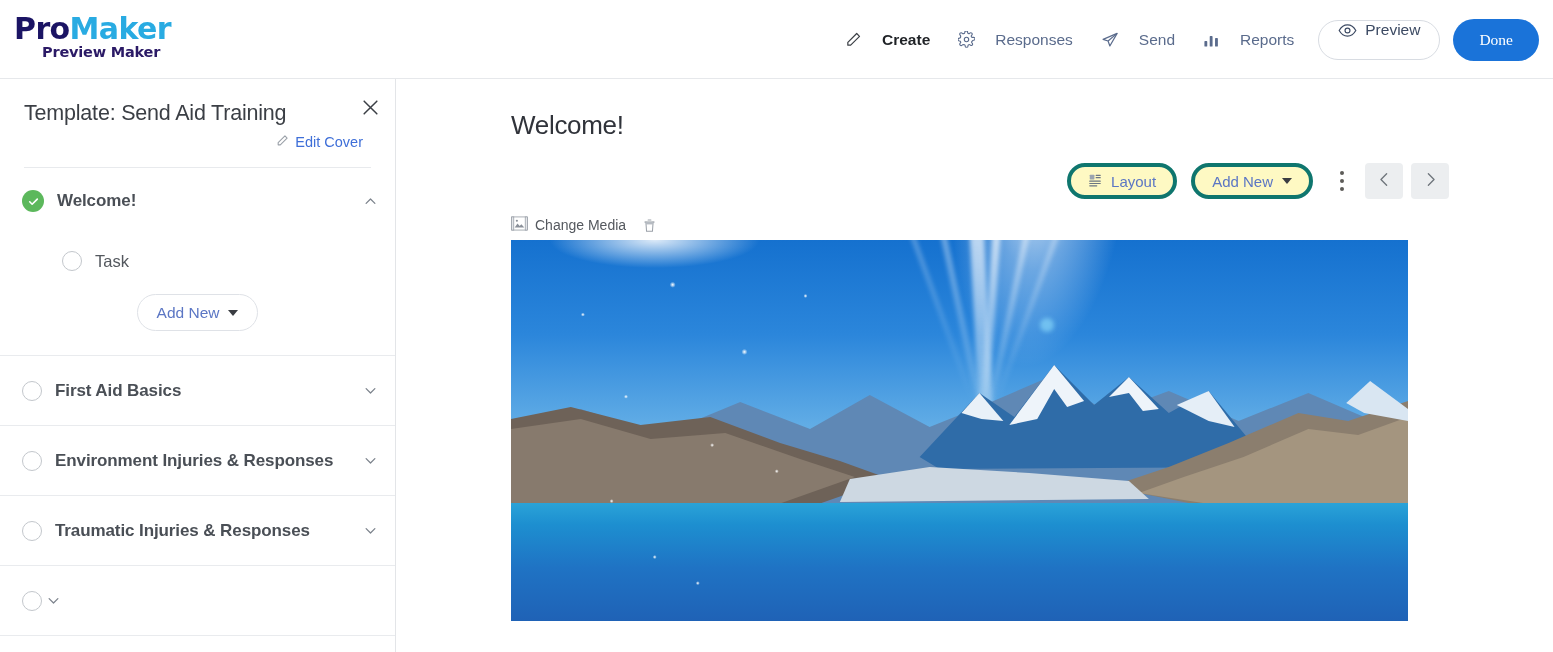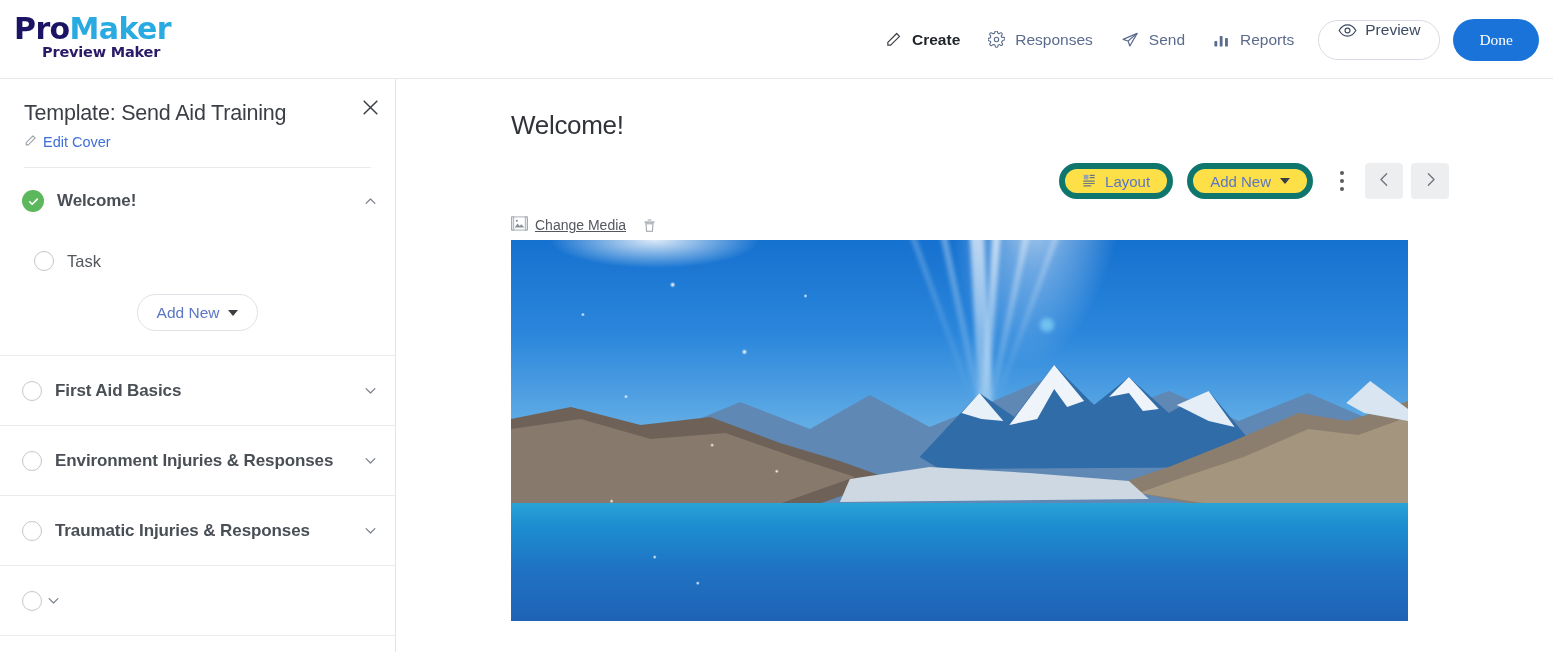--- a/index.html
+++ b/index.html
@@ -50,21 +50,21 @@
     position: absolute;
     right: 14px; top: 0;
     height: 79px;
     display: flex;
     align-items: center;
     gap: 0px;
   }
   .nav-item {
     display: flex;
     align-items: center;
-    gap: 10px;
+    gap: 20px;
     padding: 0 14px;
     height: 40px;
     cursor: pointer;
     font-size: 15.5px;
     color: #5a6b8c;
     white-space: nowrap;
   }
   .nav-item.active { color: #1f2226; font-weight: bold; }
   .nav-item svg { display: block; }
 
@@ -117,20 +117,21 @@
   .sb-close {
     position: absolute;
     right: 8px; top: 11px;
     width: 34px; height: 34px;
     display: flex; align-items: center; justify-content: center;
     cursor: pointer;
   }
   .sb-editcover {
     display: flex;
     align-items: center;
+    justify-content: flex-end;
     gap: 6px;
     padding: 8px 8px 0 0;
     font-size: 14.5px;
     color: #3f6fd8;
     cursor: pointer;
   }
   .sb-sep { height: 1px; background: #e8eaed; margin-top: 17px; }
 
   .sb-row {
     display: flex;
@@ -163,20 +164,21 @@
     display: flex; align-items: center; justify-content: center;
   }
   .chev { width: 22px; height: 22px; display:flex; align-items:center; justify-content:center; flex:0 0 auto; cursor:pointer; }
 
   .sb-task {
     display: flex;
     align-items: center;
     padding: 0 22px 0 34px;
     height: 54px;
     cursor: pointer;
+    margin-left: 28px;
   }
   .sb-task-label {
     font-size: 16.5px;
     color: #54585e;
     margin-left: 13px;
   }
 
   .sb-addnew-wrap {
     display: flex;
     justify-content: center;
@@ -229,23 +231,23 @@
     display: flex;
     align-items: center;
     gap: 0;
   }
   .pill-tool {
     display: flex;
     align-items: center;
     gap: 9px;
     height: 36px;
     padding: 0 17px;
-    border: 6px solid #0f766e;
+    border: 4px solid #0f766e;
     border-radius: 19px;
-    background: #fde047;
+    background: #fef9c3;
     color: #5b76c4;
     font-size: 15px;
     cursor: pointer;
     white-space: nowrap;
     font-family: "Liberation Sans", sans-serif;
   }
   .pill-tool + .pill-tool { margin-left: 14px; }
   .kebab {
     width: 30px; height: 34px;
     margin-left: 14px;
@@ -274,21 +276,20 @@
     gap: 8px;
   }
   .media-link {
     display: flex;
     align-items: center;
     gap: 7px;
     font-size: 14px;
     color: #54585e;
     cursor: pointer;
     white-space: nowrap;
-    text-decoration: underline;
   }
   .media-trash { margin-left: 9px; cursor: pointer; display:flex; align-items:center; }
 
   
   .cover {
     position: absolute;
     left: 114px; top: 161px;
     width: 897px; height: 381px;
     overflow: hidden;
     background: #1b7fd4;

